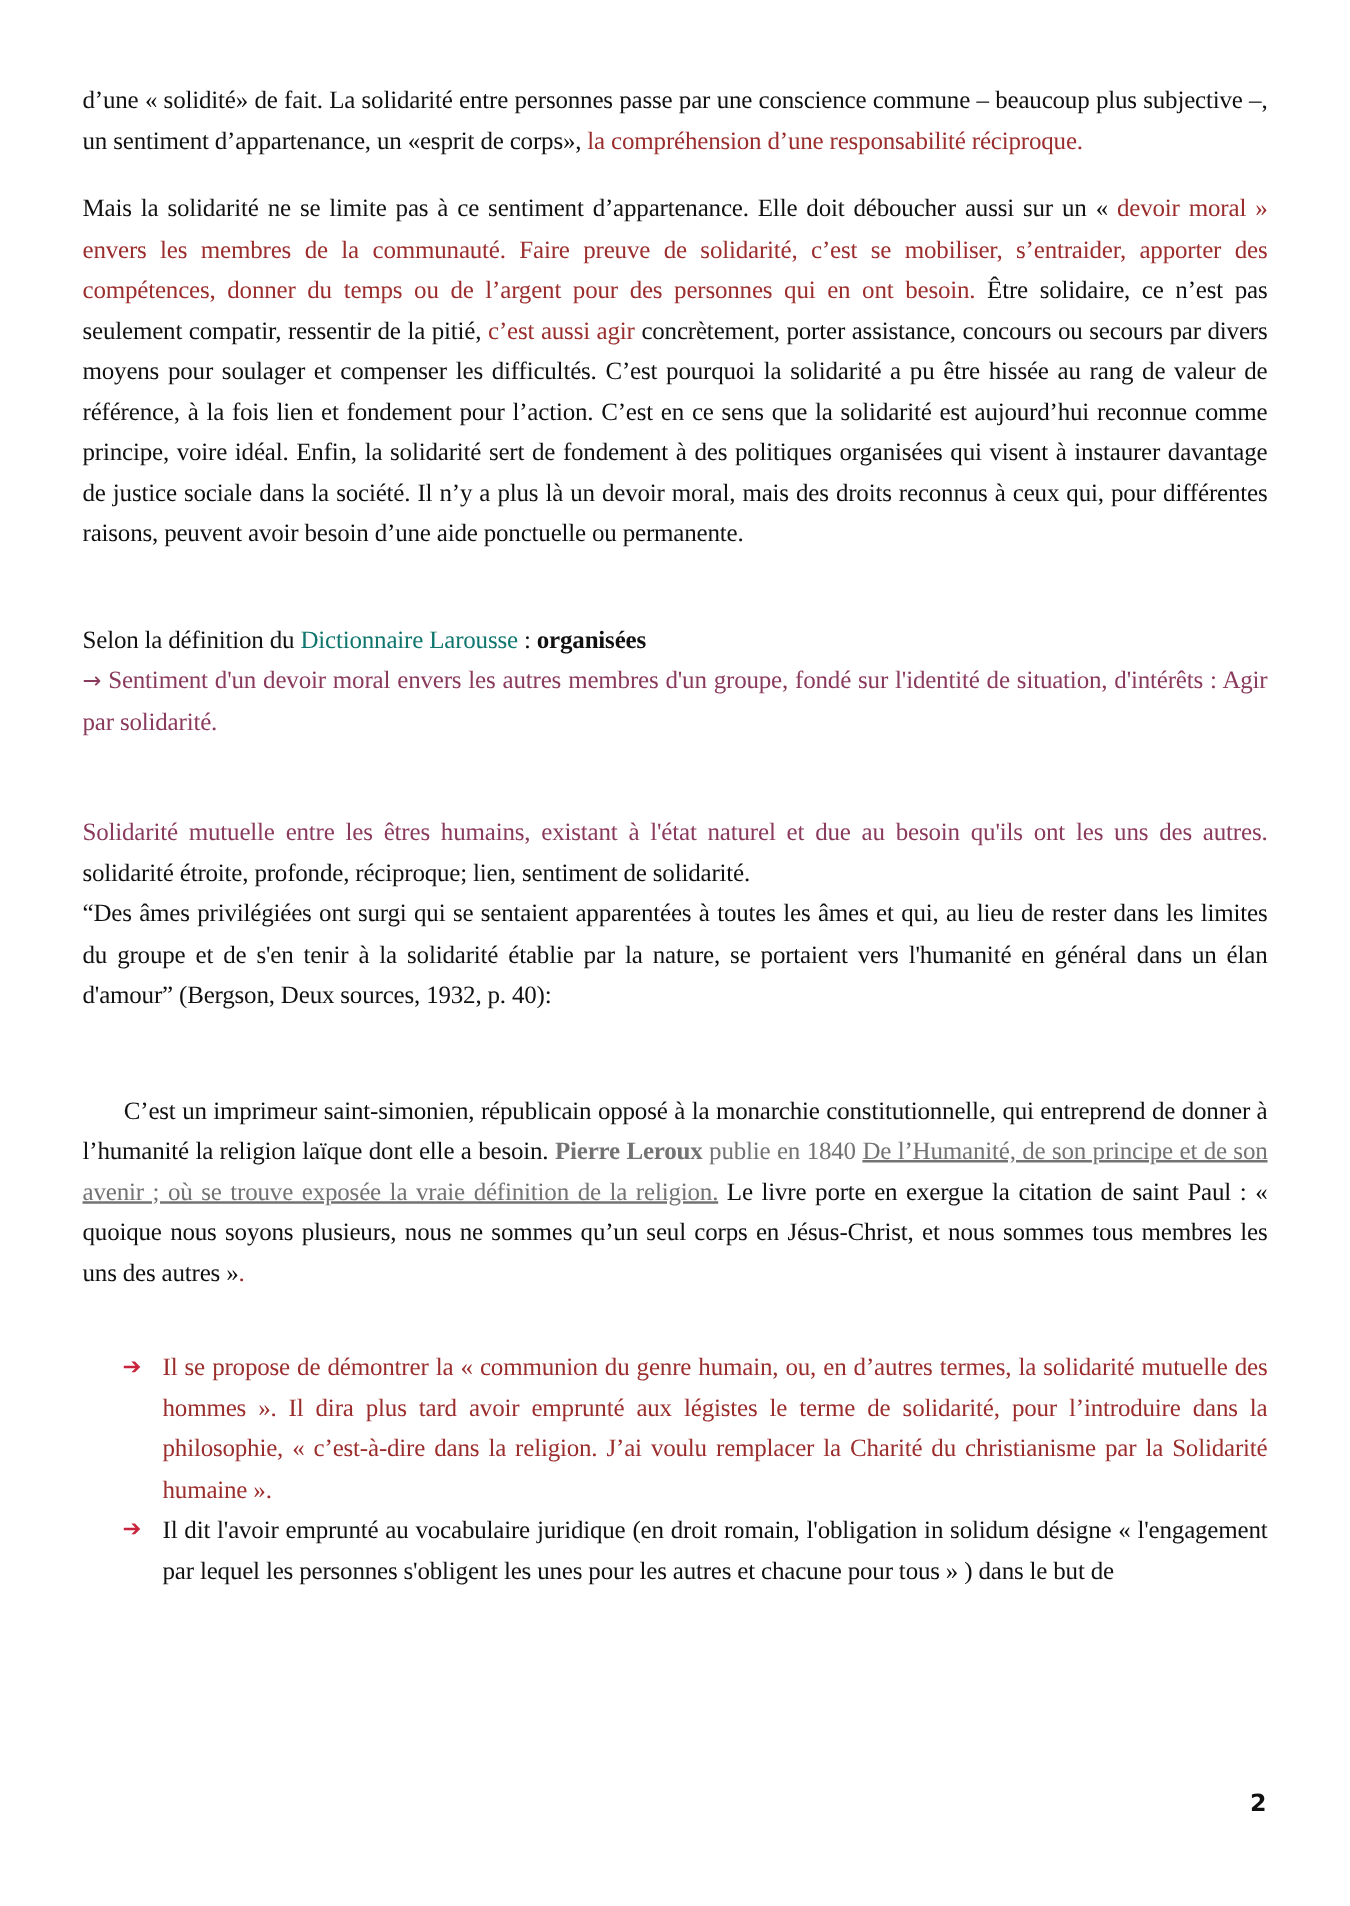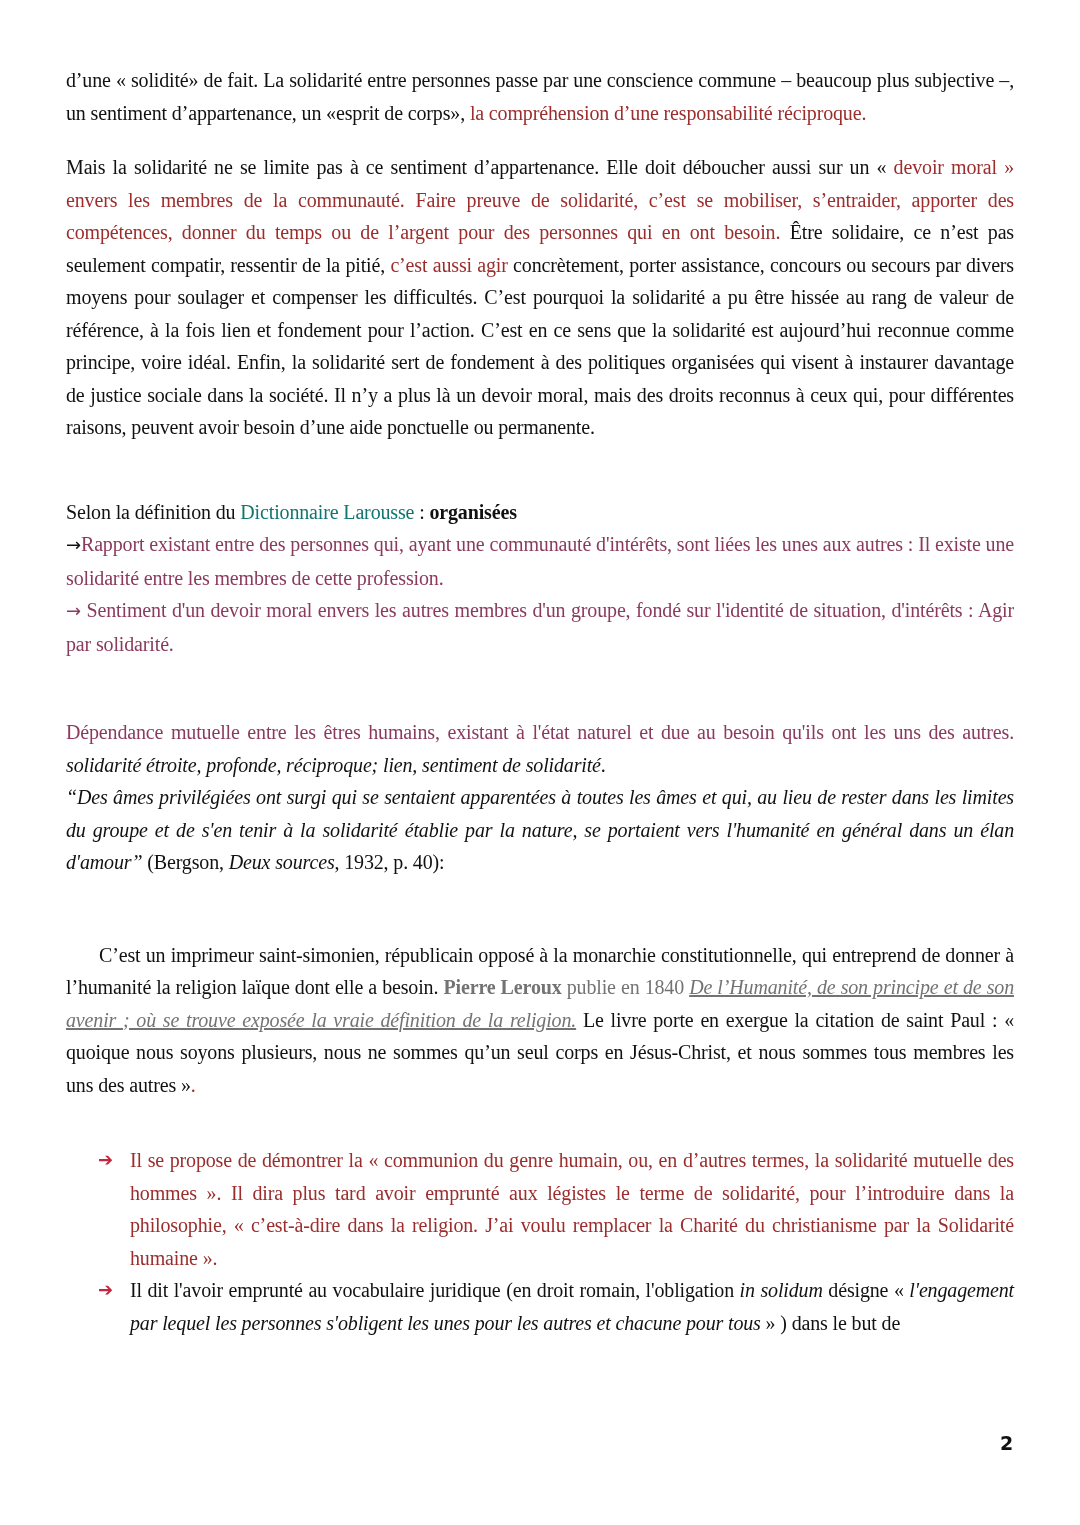--- a/index.html
+++ b/index.html
@@ -22,21 +22,21 @@
     margin: 0;
     line-height: 32.5px;
     text-align: justify;
     letter-spacing: -0.15px;
   }
   .red { color: #9b2d2d; margin-top: 23px; }
   .plum { color: #8a3a5c; }
   .lav { color: #0f766e; }
   .violet { color: #737373; }
   .bold { font-weight: bold; }
-  .ital { font-style: italic; }
+  .ital { }
   .ul { text-decoration: underline; }
   .gap-s { height: 22px; }
   .gap-m { height: 52px; }
   .gap-l { height: 56px; }
   .gap-xs { height: 18px; }
   .indent { text-indent: 33px; }
   .bullets {
     margin: 0;
     padding: 0;
     list-style: none;
@@ -78,28 +78,27 @@
   <p><span>d’une « solidité» de fait. La solidarité entre personnes passe par une conscience commune – beaucoup plus subjective –, un sentiment d’appartenance, un «esprit de corps», </span><span class="red">la compréhension d’une responsabilité réciproque.</span></p>
 
   <div class="gap-s"></div>
 
   <p><span>Mais la solidarité ne se limite pas à ce sentiment d’appartenance. Elle doit déboucher aussi sur un « </span><span class="red">devoir moral » envers les membres de la communauté. Faire preuve de solidarité, c’est se mobiliser, s’entraider, apporter des compétences, donner du temps ou de l’argent pour des personnes qui en ont besoin.</span><span> Être solidaire, ce n’est pas seulement compatir, ressentir de la pitié, </span><span class="red">c’est aussi agir</span><span> concrètement, porter assistance, concours ou secours par divers moyens pour soulager et compenser les difficultés. C’est pourquoi la solidarité a pu être hissée au rang de valeur de référence, à la fois lien et fondement pour l’action. C’est en ce sens que la solidarité est aujourd’hui reconnue comme principe, voire idéal. Enfin, la solidarité sert de fondement à des politiques organisées qui visent à instaurer davantage de justice sociale dans la société. Il n’y a plus là un devoir moral, mais des droits reconnus à ceux qui, pour différentes raisons, peuvent avoir besoin d’une aide ponctuelle ou permanente.</span></p>
 
   <div class="gap-m"></div>
 
   <div>
     <p style="text-align:left"><span>Selon la définition du </span><span class="lav">Dictionnaire Larousse</span><span> : </span><span class="bold">organisées</span></p>
-    <p class="plum"><span class="plain-arrow" style="color:#111">→</span><span>Rapport existant entre des personnes qui, ayant une communauté d'intérêts, sont liées les unes aux autres : Il existe une solidarité entre les membres de cette profession.</span></p>
     <p class="plum"><span class="plain-arrow">→</span><span> Sentiment d'un devoir moral envers les autres membres d'un groupe, fondé sur l'identité de situation, d'intérêts : Agir par solidarité.</span></p>
   </div>
 
   <div class="gap-l"></div>
 
   <div>
-    <p><span class="plum">Dépendance mutuelle entre les êtres humains, existant à l'état naturel et due au besoin qu'ils ont les uns des autres.</span><span class="ital"> solidarité étroite, profonde, réciproque; lien, sentiment de solidarité</span><span>.</span></p>
+    <p><span class="plum">Solidarité mutuelle entre les êtres humains, existant à l'état naturel et due au besoin qu'ils ont les uns des autres.</span><span class="ital"> solidarité étroite, profonde, réciproque; lien, sentiment de solidarité</span><span>.</span></p>
     <p><span class="ital">“Des âmes privilégiées ont surgi qui se sentaient apparentées à toutes les âmes et qui, au lieu de rester dans les limites du groupe et de s'en tenir à la solidarité établie par la nature, se portaient vers l'humanité en général dans un élan d'amour”</span><span>  (Bergson, </span><span class="ital">Deux sources</span><span>, 1932, p. 40):</span></p>
   </div>
 
   <div class="gap-l"></div>
 
   <p class="indent" style="margin-top:4px"><span>C’est un imprimeur saint-simonien, républicain opposé à la monarchie constitutionnelle, qui entreprend de donner à l’humanité la religion laïque dont elle a besoin. </span><span class="violet bold">Pierre Leroux</span><span class="violet"> publie en 1840 </span><span class="violet ital ul">De l’Humanité, de son principe et de son avenir ; où se trouve exposée la vraie définition de la religion.</span><span> Le livre porte en exergue la citation de saint Paul : « quoique nous soyons plusieurs, nous ne sommes qu’un seul corps en Jésus-Christ, et nous sommes tous membres les uns des autres »</span><span class="red">.</span></p>
 
   <div class="gap-xs" style="height:20px"></div>
 
   <ul class="bullets">

